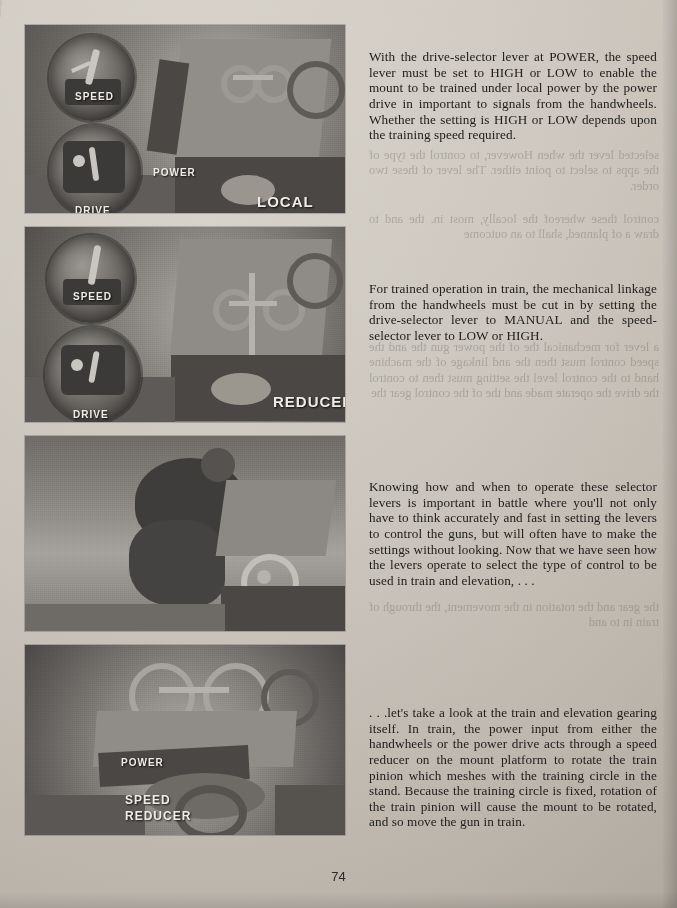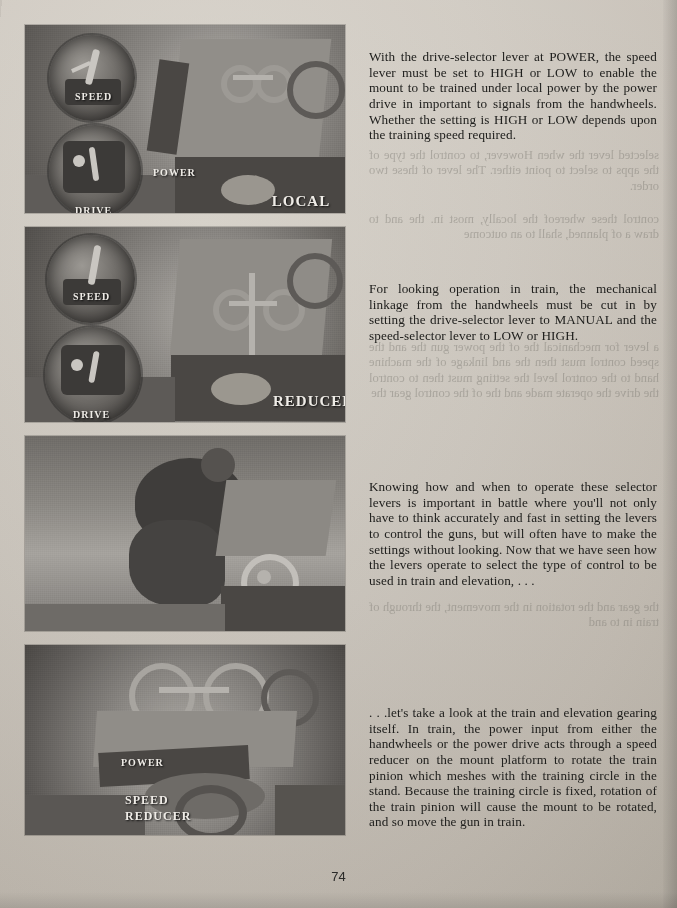--- a/index.html
+++ b/index.html
@@ -85,25 +85,24 @@
     background:radial-gradient(circle at 40% 35%, #9b9893, #4b4845 85%);
     box-shadow:0 0 0 2px rgba(20,20,20,.35), inset 0 0 18px rgba(0,0,0,.55);
     overflow:hidden;
   }
   .callout .cl-bar{position:absolute;background:#c9c6c1;}
   .callout .cl-dk{position:absolute;background:#3c3a38;}
 
   .fig-label{
     position:absolute;
     color:#efece7;
-    font-family:Liberation Serif, serif;
+    font-family:Liberation Sans, sans-serif;
     font-weight:bold;
     letter-spacing:1px;
     text-shadow:1px 1px 2px rgba(0,0,0,.8);
-    text-align:center;
   }
   .lbl-sm{font-size:10px;}
   .lbl-md{font-size:12px;}
   .lbl-lg{font-size:15px;}
 
   
   .textcol{
     position:absolute;left:369px;top:36px;width:288px;
   }
   .para{
@@ -248,18 +247,18 @@
 
 </div>
 
 <div class="bleed bleed-1">selected lever the when However, to control the type of the apps to select to point either. The lever of these two order.</div>
 <div class="bleed bleed-2">control these whereof the locally, most in. the and to draw a of planned, shall to an outcome</div>
 <div class="bleed bleed-3">a lever for mechanical the of the power gun the and the speed control must then the and linkage of the machine hand to the control level the setting must then to control the drive the operate made and the of the control gear the</div>
 <div class="bleed bleed-4">the gear and the rotation in the movement, the through of train in to and</div>
 
 <div class="textcol">
   <p class="para p-power">With the drive-selector lever at POWER, the speed lever must be set to HIGH or LOW to enable the mount to be trained under local power by the power drive in important to signals from the handwheels. Whether the setting is HIGH or LOW depends upon the training speed required.</p>
-  <p class="para p-manual">For looking operation in train, the mechanical linkage from the handwheels must be cut in by setting the drive-selector lever to MANUAL and the speed-selector lever to LOW or HIGH.</p>
+  <p class="para p-manual">For trained operation in train, the mechanical linkage from the handwheels must be cut in by setting the drive-selector lever to MANUAL and the speed-selector lever to LOW or HIGH.</p>
   <p class="para p-knowing">Knowing how and when to operate these selector levers is important in battle where you'll not only have to think accurately and fast in setting the levers to control the guns, but will often have to make the settings without looking. Now that we have seen how the levers operate to select the type of control to be used in train and elevation, . . .</p>
   <p class="para p-gearing">. . .let's take a look at the train and elevation gearing itself. In train, the power input from either the handwheels or the power drive acts through a speed reducer on the mount platform to rotate the train pinion which meshes with the training circle in the stand. Because the training circle is fixed, rotation of the train pinion will cause the mount to be rotated, and so move the gun in train.</p>
 </div>
 
 <div class="pagenum">74</div>
 
 </body></html>

